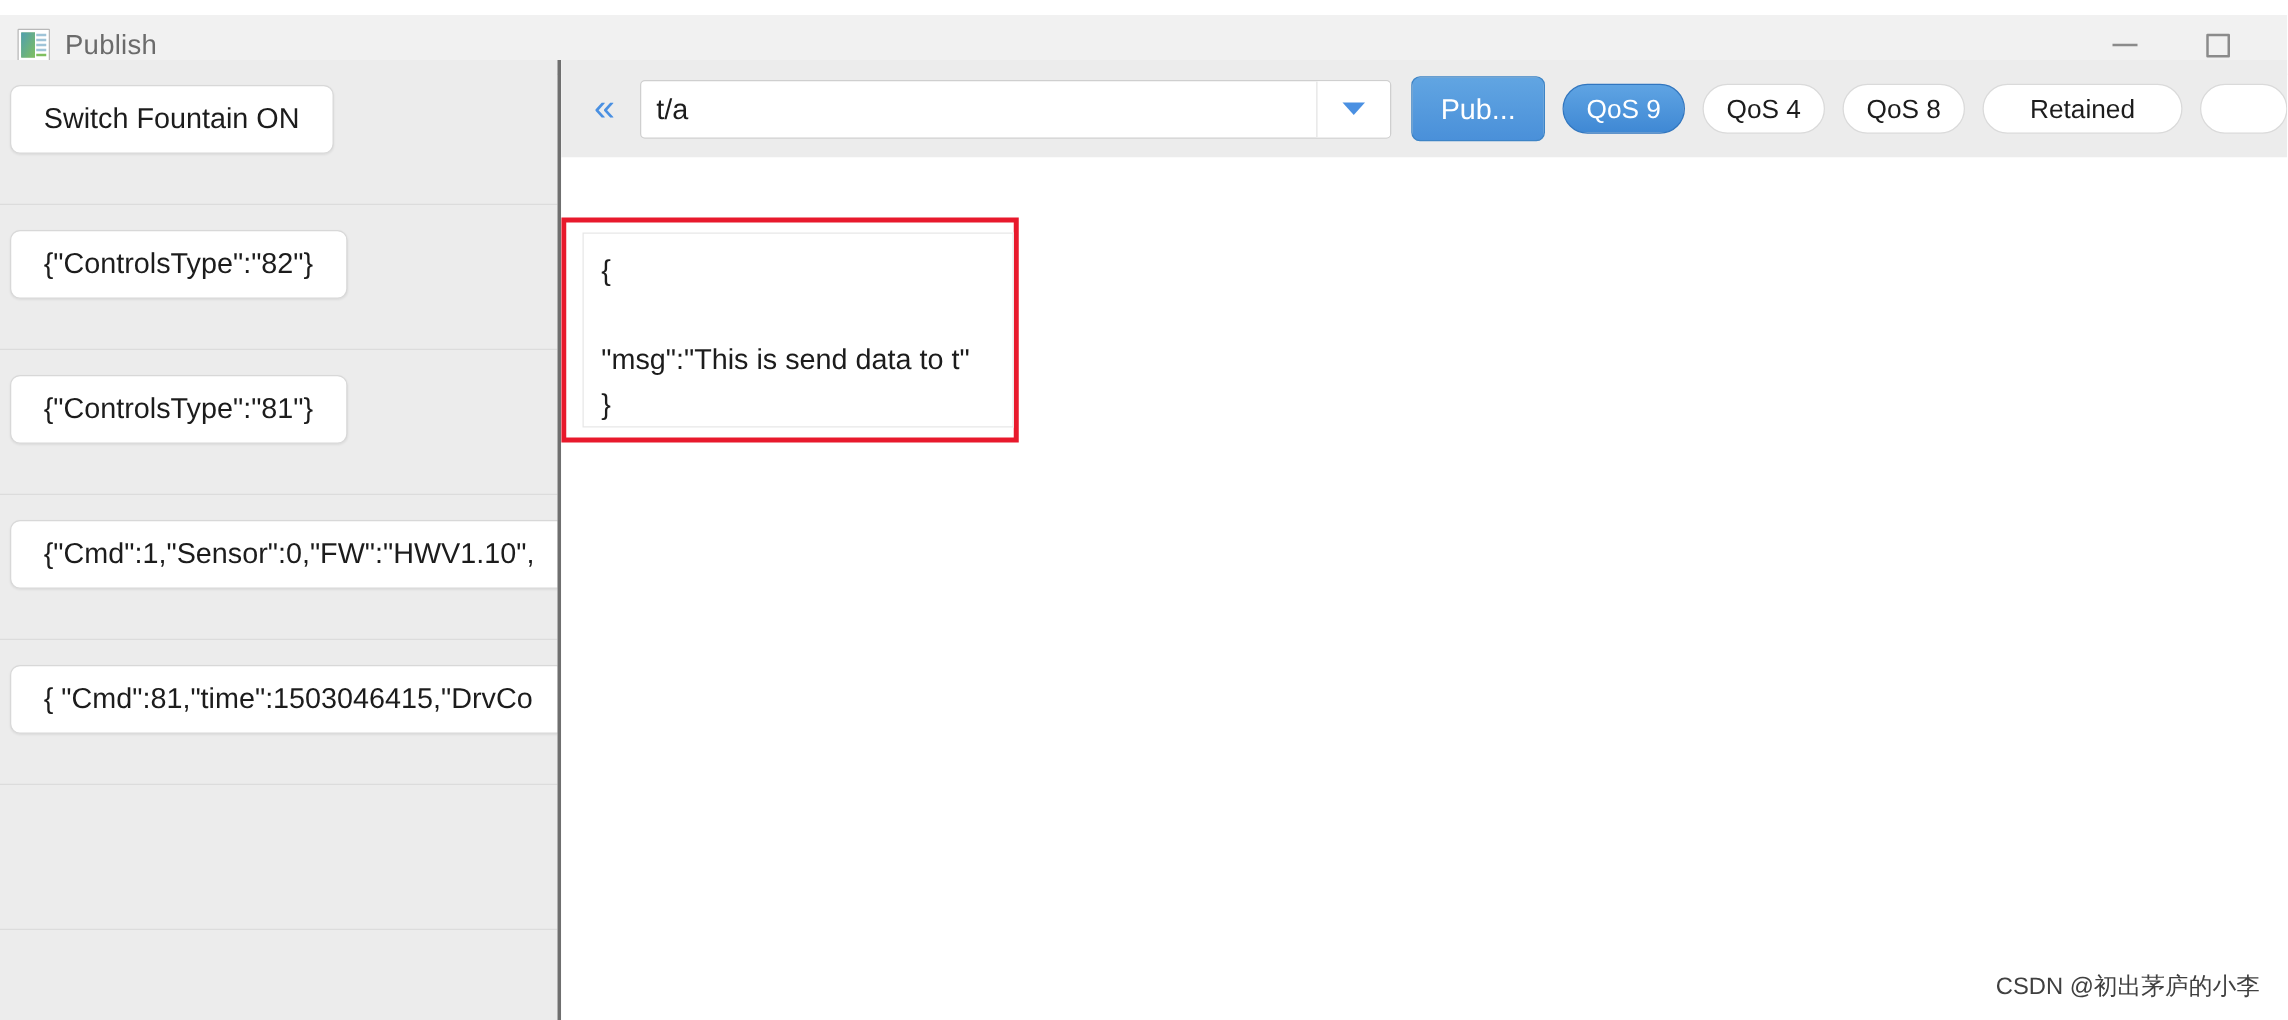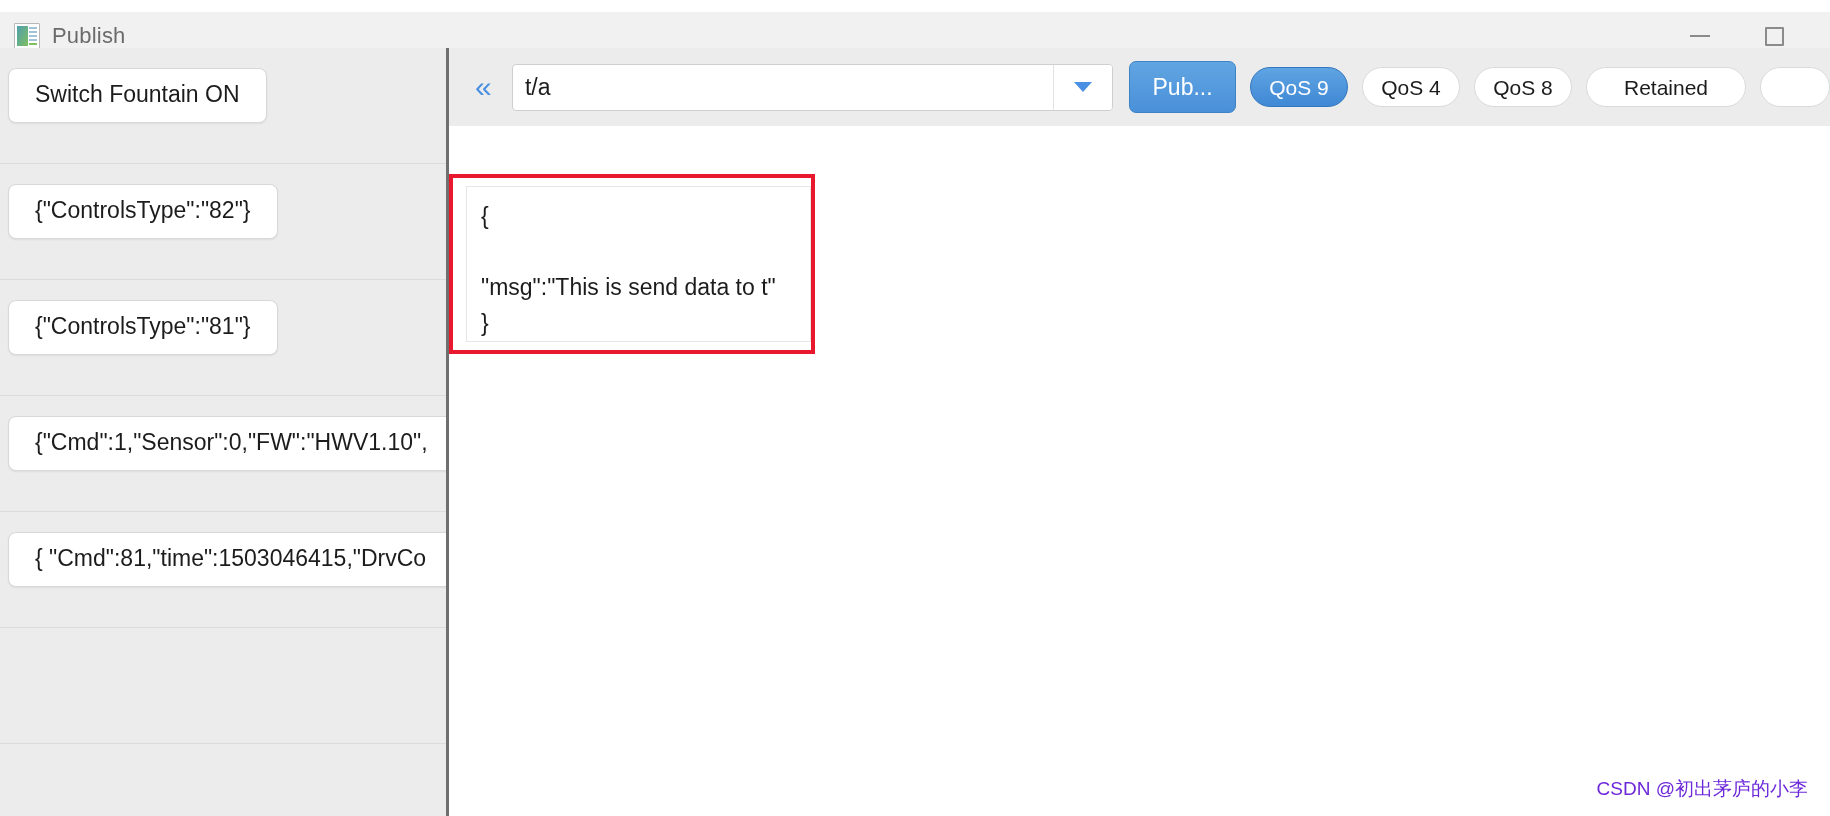--- a/index.html
+++ b/index.html
@@ -275,21 +275,21 @@
     overflow: hidden;
     white-space: pre;
   }
 
   
   #watermark {
     position: absolute;
     right: 22px;
     bottom: 14px;
     font-size: 19px;
-    color: #6d28d9;
+    color: #404040;
     white-space: nowrap;
     user-select: none;
   }
 </style>
 </head>
 <body>
 
 <div id="app">
 
   <div id="titlebar">

